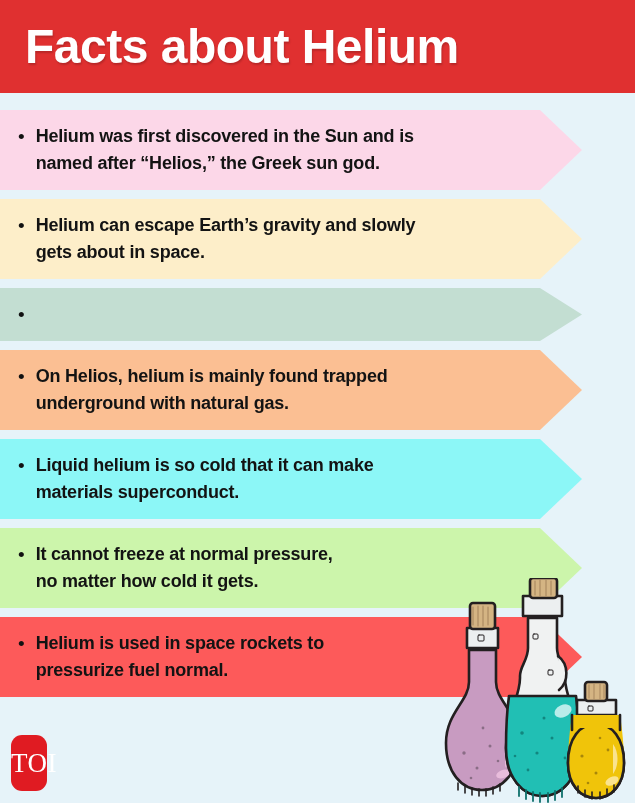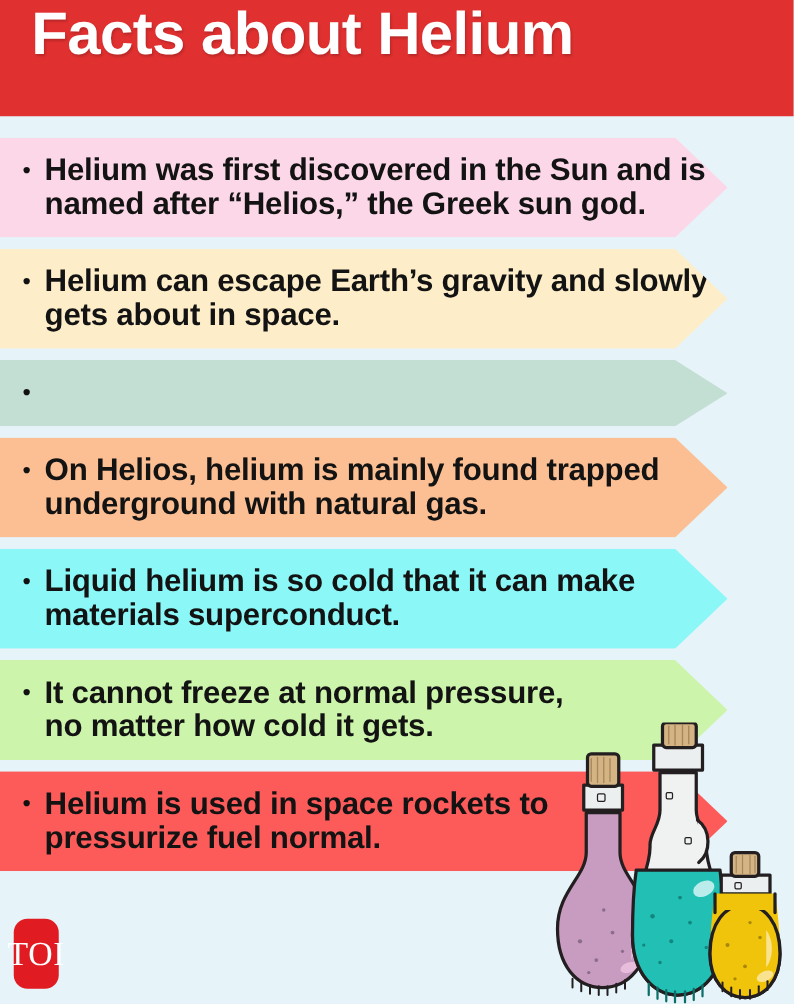--- a/index.html
+++ b/index.html
@@ -13,21 +13,21 @@
     position:relative;
   }
 
   
   .header {
     position:absolute;
     top:0; left:0;
     width:635px; height:93px;
     background:#e03030;
     display:flex;
-    align-items:flex-start;
+    align-items:center;
   }
   .header-title {
     color:#ffffff;
     font-size:48px;
     font-weight:bold;
     letter-spacing:-0.5px;
     padding-left:25px;
     text-shadow:1px 2px 2px rgba(0,0,0,0.18);
     white-space:nowrap;
   }
@@ -54,37 +54,36 @@
   }
   .bullet {
     color:#111111;
     font-size:19px;
     line-height:27px;
     flex:0 0 auto;
     padding-right:11px;
   }
   .fact-text {
     color:#131313;
-    font-size:25px;
+    font-size:18px;
     font-weight:bold;
     line-height:27px;
     letter-spacing:-0.2px;
     white-space:pre-line;
   }
 
   
   .toi-logo {
     position:absolute;
     left:11px; bottom:12px;
     width:36px; height:56px;
     background:#e01b22;
     border-radius:11px;
     display:flex;
     align-items:center;
-    justify-content:center;
   }
   .toi-text {
     color:#ffffff;
     font-family:"Liberation Serif", serif;
     font-size:27px;
     font-weight:normal;
     letter-spacing:0.5px;
   }
 
   

